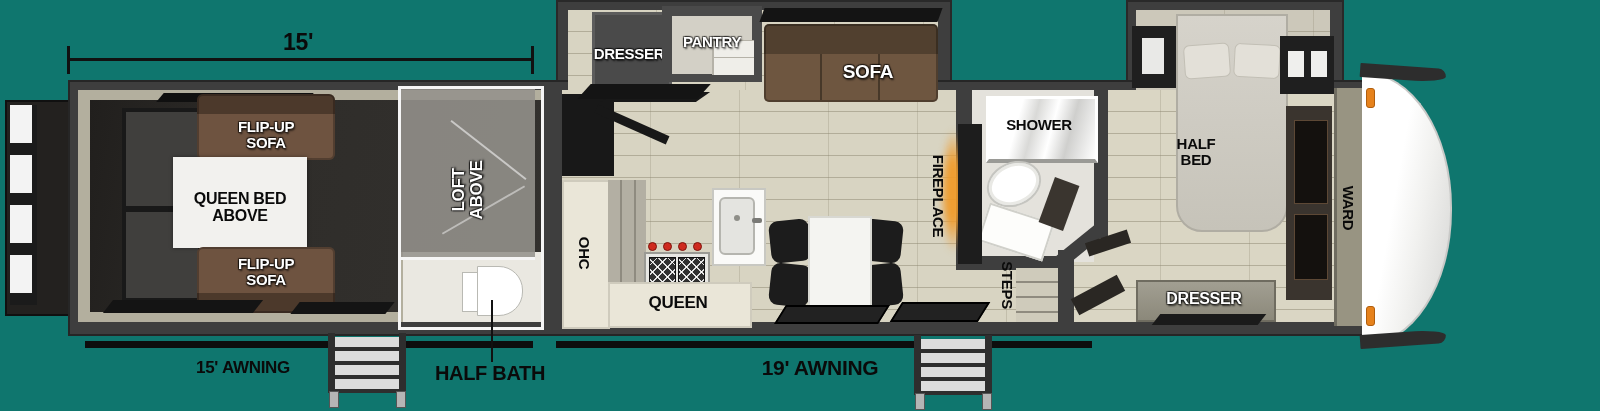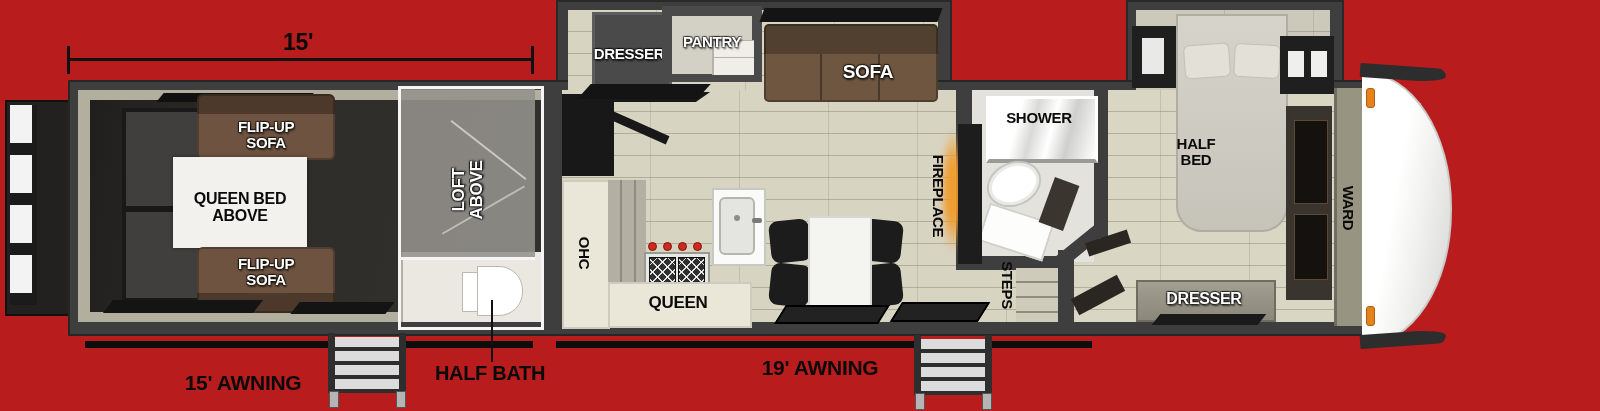--- a/index.html
+++ b/index.html
@@ -1,16 +1,16 @@
 <!DOCTYPE html>
 <html><head>
 <meta charset="utf-8">
 <style>
   html,body{margin:0;padding:0;background:#fff;}
-  #plan{position:relative;width:1600px;height:411px;background:#b91c1c;overflow:hidden;
+  #plan{position:relative;width:1600px;height:411px;background:#0f766e;overflow:hidden;
         font-family:"Liberation Sans",sans-serif;}
   .abs{position:absolute;}
   .lbl{position:absolute;font-weight:bold;white-space:pre-line;text-align:center;
        line-height:1.06;letter-spacing:-0.3px;color:#0a0a0a;
        transform:translate(-50%,-50%);font-size:15px;}
   .lbl.v90{transform:translate(-50%,-50%) rotate(90deg);}
   .lbl.v270{transform:translate(-50%,-50%) rotate(-90deg);}
   .lbl.white{color:#fff;text-shadow:-1px -1px 1px rgba(0,0,0,.55),1px -1px 1px rgba(0,0,0,.55),
              -1px 1px 1px rgba(0,0,0,.55),1px 2px 2px rgba(0,0,0,.7);}
   .plank{background-image:
@@ -144,21 +144,21 @@
   <div class="mat abs" style="left:780px;top:305px;width:100px;height:15px;"></div>
   <div class="mat abs" style="left:896px;top:302px;width:84px;height:16px;"></div>
 
   <div class="abs wall" style="left:956px;top:88px;width:16px;height:182px;"></div>
   <div class="abs" style="left:972px;top:90px;width:122px;height:172px;background:#e4e2dc;"></div>
   <div class="abs wall" style="left:1094px;top:82px;width:14px;height:156px;"></div>
   <div class="abs wall" style="left:956px;top:256px;width:100px;height:14px;"></div>
 
   <div class="abs" style="left:986px;top:96px;width:106px;height:60px;border:3px solid #fff;border-bottom:4px solid #9a9a96;
        background:linear-gradient(105deg,#fff 28%,#d9d9d7 42%,#fff 58%,#cfcfcd 74%,#fff);"></div>
-  <div class="lbl" style="left:1039px;top:118px;">SHOWER</div>
+  <div class="lbl" style="left:1039px;top:125px;">SHOWER</div>
 
   <div class="abs" style="left:986px;top:162px;width:52px;height:40px;background:#fff;border:2px solid #c5c5c0;border-radius:50%;transform:rotate(-24deg);box-shadow:inset 0 0 0 3px #e9e9e5;"></div>
   <div class="abs" style="left:982px;top:212px;width:64px;height:36px;background:#fdfdfb;border:2px solid #d0d0ca;transform:rotate(18deg);"></div>
   <div class="abs" style="left:1046px;top:180px;width:26px;height:48px;background:#3a352f;transform:rotate(20deg);"></div>
   <div class="abs wall" style="left:1040px;top:244px;width:67px;height:14px;transform:rotate(-39deg);"></div>
 
   <div class="abs" style="left:1016px;top:268px;width:42px;height:54px;background:#cfcbbb;
        background-image:repeating-linear-gradient(to bottom,transparent 0 13px,#8f8b7f 13px 15px);"></div>
   <div class="abs wall" style="left:1058px;top:250px;width:16px;height:82px;"></div>
   <div class="lbl v90" style="left:1007px;top:285px;">STEPS</div>
@@ -199,21 +199,21 @@
   <div class="lbl v90" style="left:1348px;top:208px;">WARD</div>
 
   <div class="abs" style="left:1362px;top:72px;width:88px;height:270px;border:2px solid #c9c9c7;border-left:none;
        border-radius:0 88px 88px 0/0 135px 135px 0;background:linear-gradient(100deg,#ffffff 40%,#f1f1ef 62%,#e2e2e0 82%,#d4d4d2);"></div>
   <div class="abs" style="left:1360px;top:66px;width:86px;height:14px;background:#2d2d2d;border-radius:2px 16px 90% 2px;transform:rotate(4deg);"></div>
   <div class="abs" style="left:1360px;top:332px;width:86px;height:14px;background:#2d2d2d;border-radius:2px 90% 16px 2px;transform:rotate(-4deg);"></div>
   <div class="abs" style="left:1366px;top:88px;width:7px;height:18px;background:#e6821c;border-radius:3px;border:1px solid #b05e0e;"></div>
   <div class="abs" style="left:1366px;top:306px;width:7px;height:18px;background:#e6821c;border-radius:3px;border:1px solid #b05e0e;"></div>
 
   <div class="abs" style="left:85px;top:341px;width:448px;height:7px;background:#0d0d0d;"></div>
-  <div class="lbl" style="left:243px;top:383px;font-size:21px;">15' AWNING</div>
+  <div class="lbl" style="left:243px;top:368px;font-size:17px;">15' AWNING</div>
   <div class="abs" style="left:556px;top:341px;width:536px;height:7px;background:#0d0d0d;"></div>
   <div class="lbl" style="left:820px;top:368px;font-size:21px;">19' AWNING</div>
 
   <div class="abs" style="left:491px;top:300px;width:2px;height:62px;background:#111;"></div>
   <div class="lbl" style="left:490px;top:374px;font-size:20px;">HALF BATH</div>
 
   <div class="abs" style="left:328px;top:333px;width:78px;height:74px;">
     <div class="rail abs" style="left:0;top:0;width:7px;height:60px;"></div>
     <div class="rail abs" style="left:71px;top:0;width:7px;height:60px;"></div>
     <div class="abs" style="left:7px;top:4px;width:64px;height:56px;

